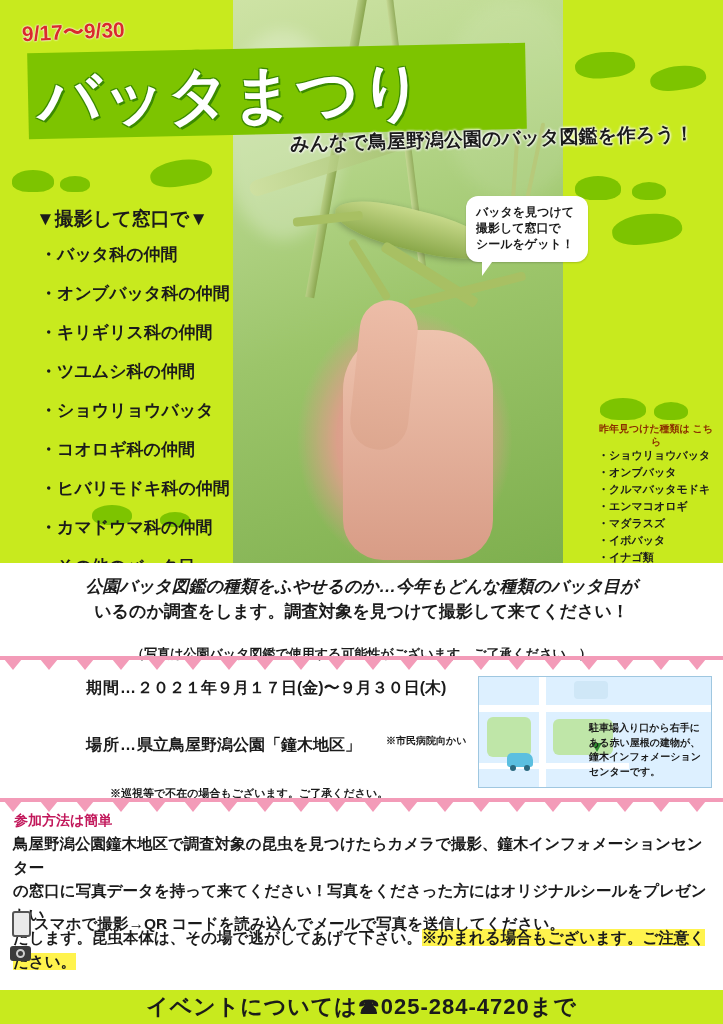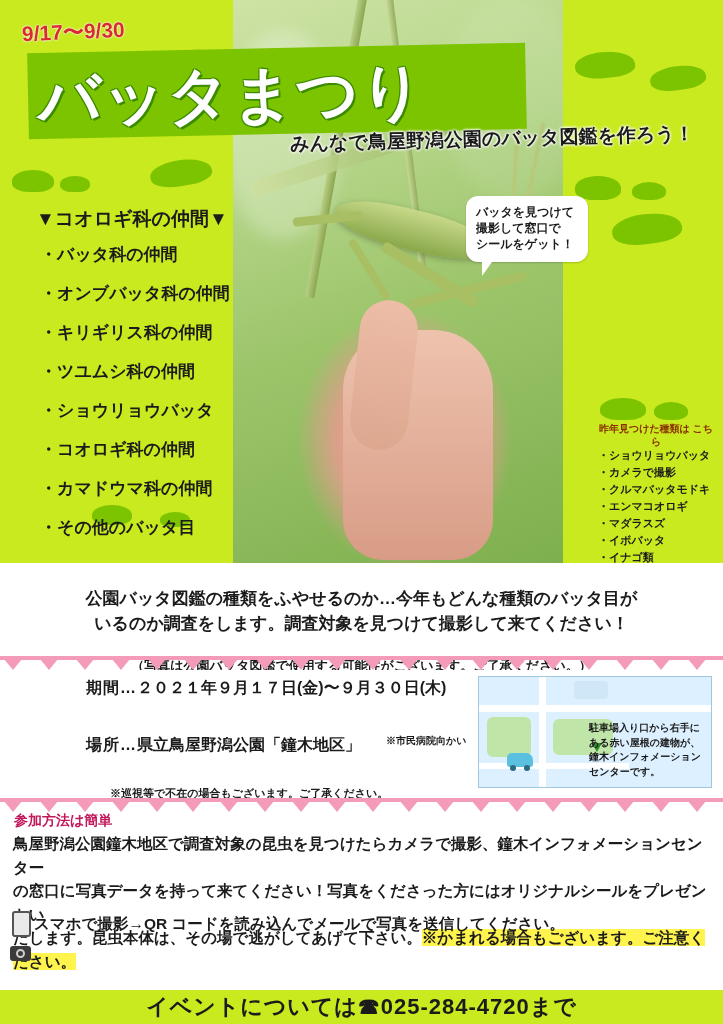--- a/index.html
+++ b/index.html
@@ -257,21 +257,21 @@
     background: #ffffff;
   }
   .intro p {
     margin: 0;
     font-size: 17px;
     font-weight: bold;
     color: #1b1b1b;
     line-height: 1.45;
     text-align: center;
   }
-  .intro .l1 { padding-top: 24px; }
+  .intro .l1 { padding-top: 12px; font-style: italic; }
   .intro .note {
     font-size: 13px;
     font-weight: bold;
     margin-top: 21px;
   }
 
   
   .bunting {
     position: absolute;
     left: 0;
@@ -506,43 +506,44 @@
         <div style="position:absolute;left:12px;top:150px;width:210px;height:16px;background:linear-gradient(90deg,#cfe0a0,#9ab864);transform:rotate(-18deg);border-radius:8px;opacity:.85;"></div>
       </div>
 
       <div class="date-range">9/17〜9/30</div>
 
 
       <div class="title-band"></div>
       <div class="title-text">バッタまつり</div>
       <div class="subtitle">みんなで鳥屋野潟公園のバッタ図鑑を作ろう！</div>
 
-      <div class="survey-heading">▼コオロギ科の仲間▼</div>
+      <div class="survey-heading">▼撮影して窓口で▼</div>
       <ul class="survey-list">
         <li>・バッタ科の仲間</li>
         <li>・オンブバッタ科の仲間</li>
         <li>・キリギリス科の仲間</li>
         <li>・ツユムシ科の仲間</li>
         <li>・ショウリョウバッタ</li>
         <li>・コオロギ科の仲間</li>
+        <li>・ヒバリモドキ科の仲間</li>
         <li>・カマドウマ科の仲間</li>
         <li>・その他のバッタ目</li>
       </ul>
 
       <div class="bubble">
         <div class="bubble-text">バッタを見つけて
 撮影して窓口で
 シールをゲット！</div>
       </div>
 
       <div class="lastyear-title">昨年見つけた種類は
 こちら</div>
       <ul class="lastyear-list">
         <li>・ショウリョウバッタ</li>
-        <li>・カメラで撮影</li>
+        <li>・オンブバッタ</li>
         <li>・クルマバッタモドキ</li>
         <li>・エンマコオロギ</li>
         <li>・マダラスズ</li>
         <li>・イボバッタ</li>
         <li>・イナゴ類</li>
 
       </ul>
 
     </div>
   </div>

